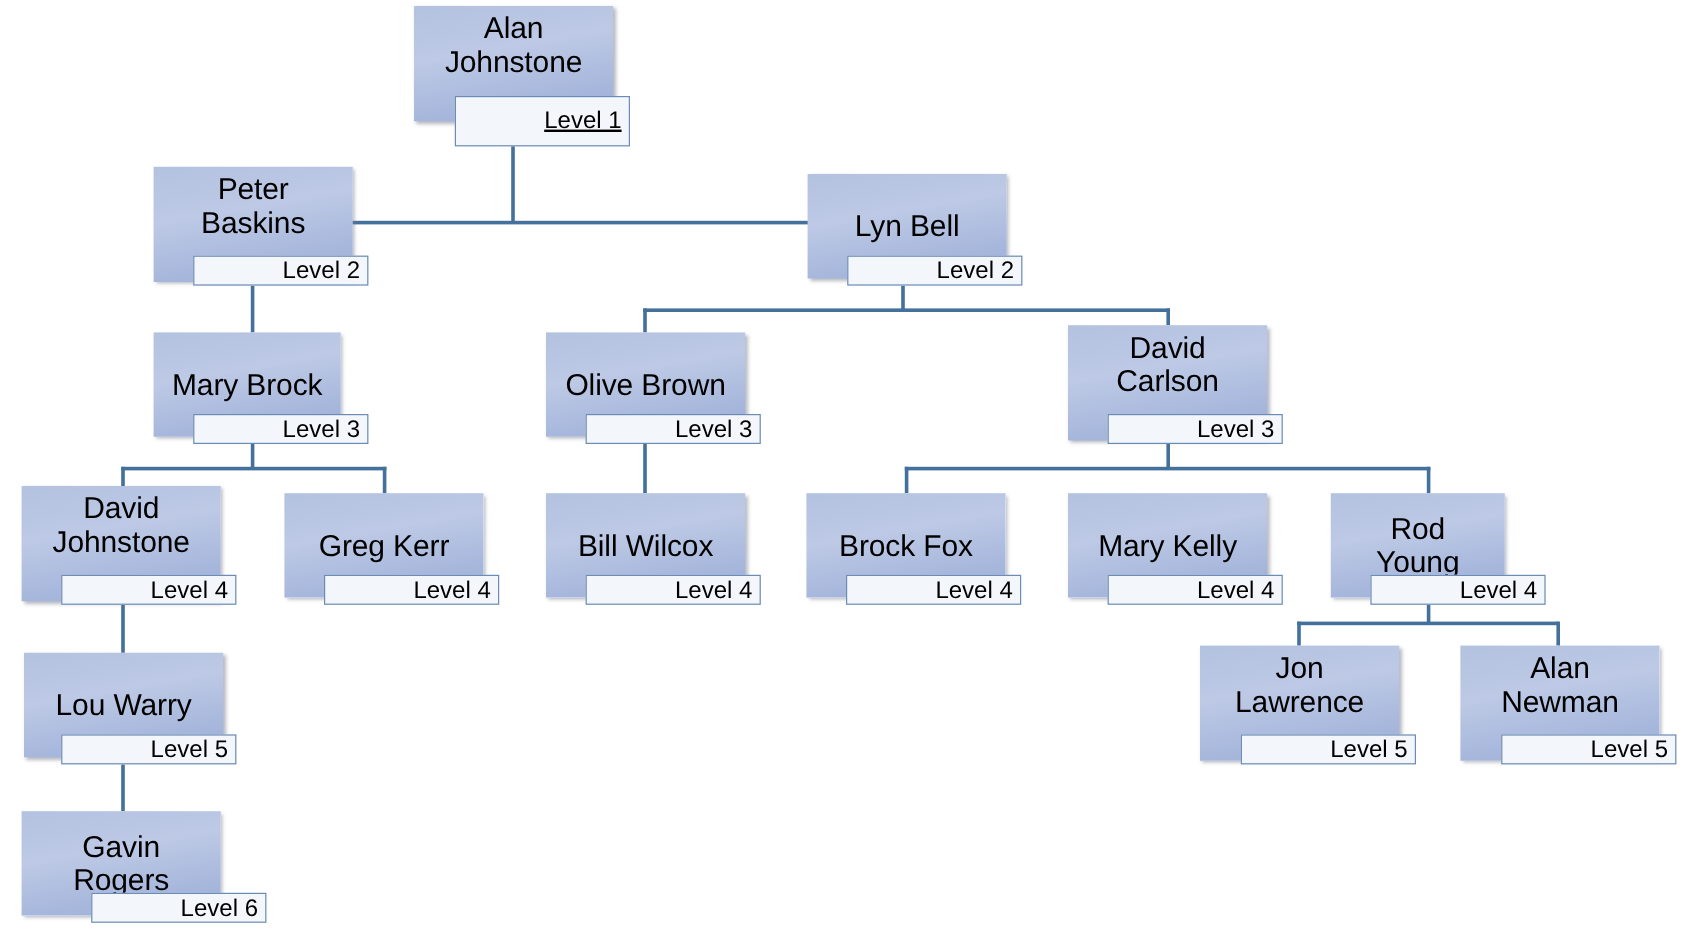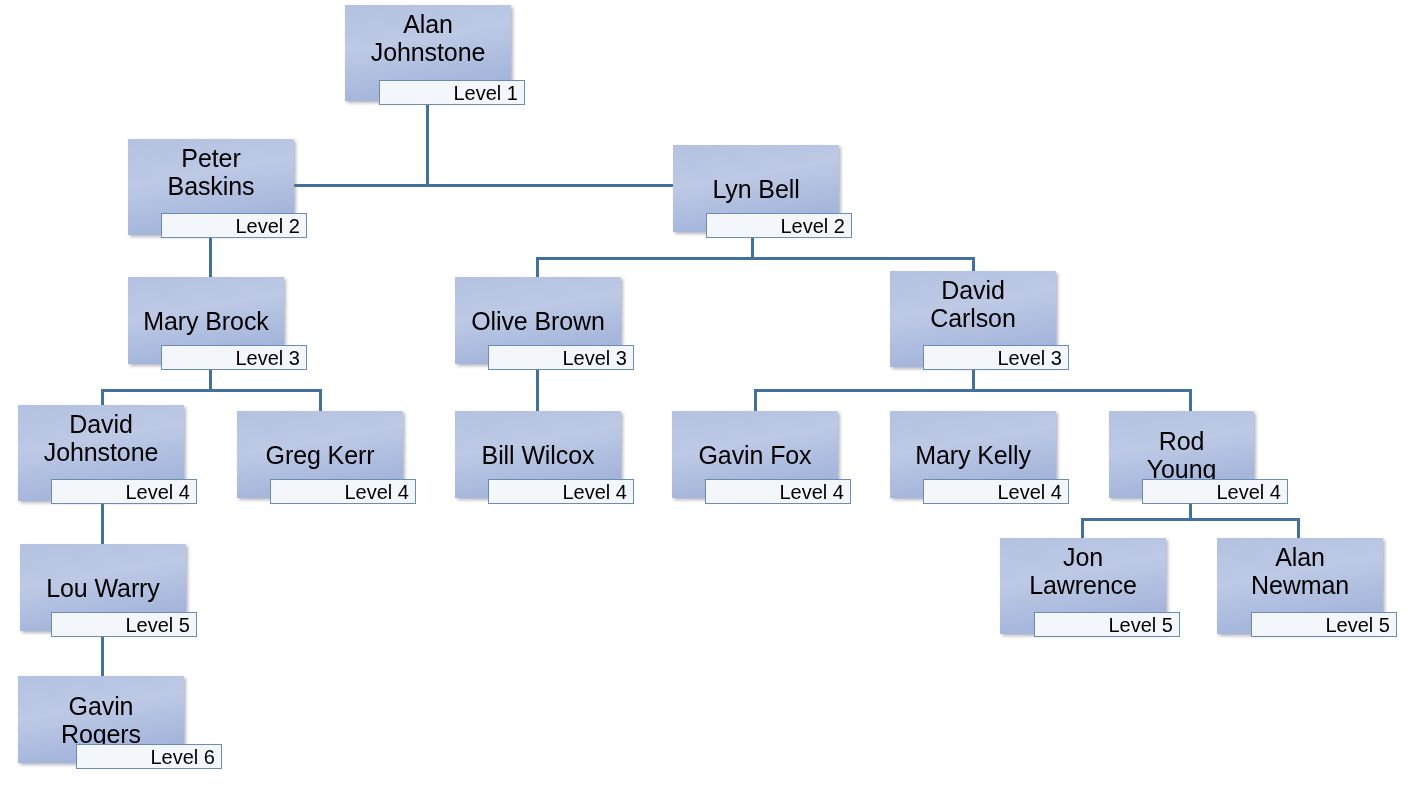--- a/index.html
+++ b/index.html
@@ -102,21 +102,21 @@
       <div class="conn" style="left: 1081px; top: 518px; width: 218px; height: 3px; background: rgb(68, 113, 155);"></div>
       <div class="conn" style="left: 1081px; top: 518px; width: 3px; height: 20px; background: rgb(68, 113, 155);"></div>
       <div class="conn" style="left: 1297px; top: 518px; width: 3px; height: 20px; background: rgb(68, 113, 155);"></div>
       <div class="conn" style="left: 101px; top: 637px; width: 3px; height: 39px; background: rgb(68, 113, 155);"></div>
     </div>
 
   <div id="node-layer">
       <div class="node" style="left: 0px; top: 0px;">
         <div class="node-box two-line" style="left: 345px; top: 5px; width: 166px; height: 96px;">Alan
 Johnstone</div>
-        <div class="level-tag" style="left: 379px; top: 80px; width: 146px; height: 25px; background: rgb(243, 246, 251); border-color: rgb(107, 140, 180);">Level 1</div>
+        <div class="level-tag" style="left: 379px; top: 80px; width: 146px; height: 42px; background: rgb(243, 246, 251); border-color: rgb(107, 140, 180); text-decoration: underline;">Level 1</div>
       </div>
       <div class="node" style="left: 0px; top: 0px;">
         <div class="node-box two-line" style="left: 128px; top: 139px; width: 166px; height: 96px;">Peter
 Baskins</div>
         <div class="level-tag" style="left: 161px; top: 213px; width: 146px; height: 25px; background: rgb(243, 246, 251); border-color: rgb(107, 140, 180);">Level 2</div>
       </div>
       <div class="node" style="left: 0px; top: 0px;">
         <div class="node-box" style="left: 673px; top: 145px; width: 166px; height: 87px;">Lyn Bell</div>
         <div class="level-tag" style="left: 706px; top: 213px; width: 146px; height: 25px; background: rgb(243, 246, 251); border-color: rgb(107, 140, 180);">Level 2</div>
       </div>
@@ -140,21 +140,21 @@
       </div>
       <div class="node" style="left: 0px; top: 0px;">
         <div class="node-box" style="left: 237px; top: 411px; width: 166px; height: 87px;">Greg Kerr</div>
         <div class="level-tag" style="left: 270px; top: 479px; width: 146px; height: 25px; background: rgb(243, 246, 251); border-color: rgb(107, 140, 180);">Level 4</div>
       </div>
       <div class="node" style="left: 0px; top: 0px;">
         <div class="node-box" style="left: 455px; top: 411px; width: 166px; height: 87px;">Bill Wilcox</div>
         <div class="level-tag" style="left: 488px; top: 479px; width: 146px; height: 25px; background: rgb(243, 246, 251); border-color: rgb(107, 140, 180);">Level 4</div>
       </div>
       <div class="node" style="left: 0px; top: 0px;">
-        <div class="node-box" style="left: 672px; top: 411px; width: 166px; height: 87px;">Gavin Fox</div>
+        <div class="node-box" style="left: 672px; top: 411px; width: 166px; height: 87px;">Brock Fox</div>
         <div class="level-tag" style="left: 705px; top: 479px; width: 146px; height: 25px; background: rgb(243, 246, 251); border-color: rgb(107, 140, 180);">Level 4</div>
       </div>
       <div class="node" style="left: 0px; top: 0px;">
         <div class="node-box" style="left: 890px; top: 411px; width: 166px; height: 87px;">Mary Kelly</div>
         <div class="level-tag" style="left: 923px; top: 479px; width: 146px; height: 25px; background: rgb(243, 246, 251); border-color: rgb(107, 140, 180);">Level 4</div>
       </div>
       <div class="node" style="left: 0px; top: 0px;">
         <div class="node-box" style="left: 1109px; top: 411px; width: 145px; height: 87px;">Rod Young</div>
         <div class="level-tag" style="left: 1142px; top: 479px; width: 146px; height: 25px; background: rgb(243, 246, 251); border-color: rgb(107, 140, 180);">Level 4</div>
       </div>

